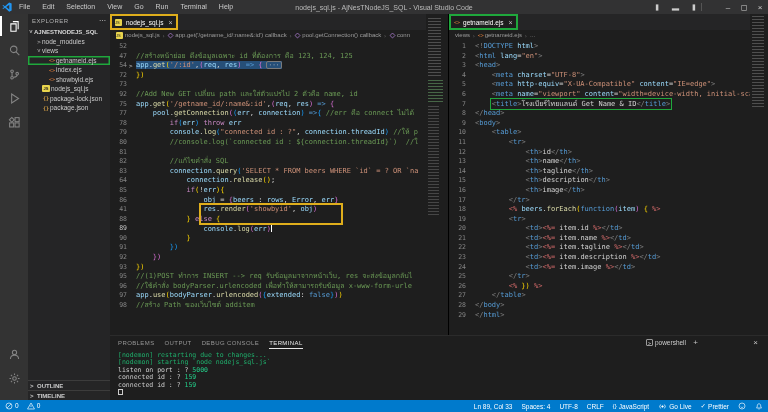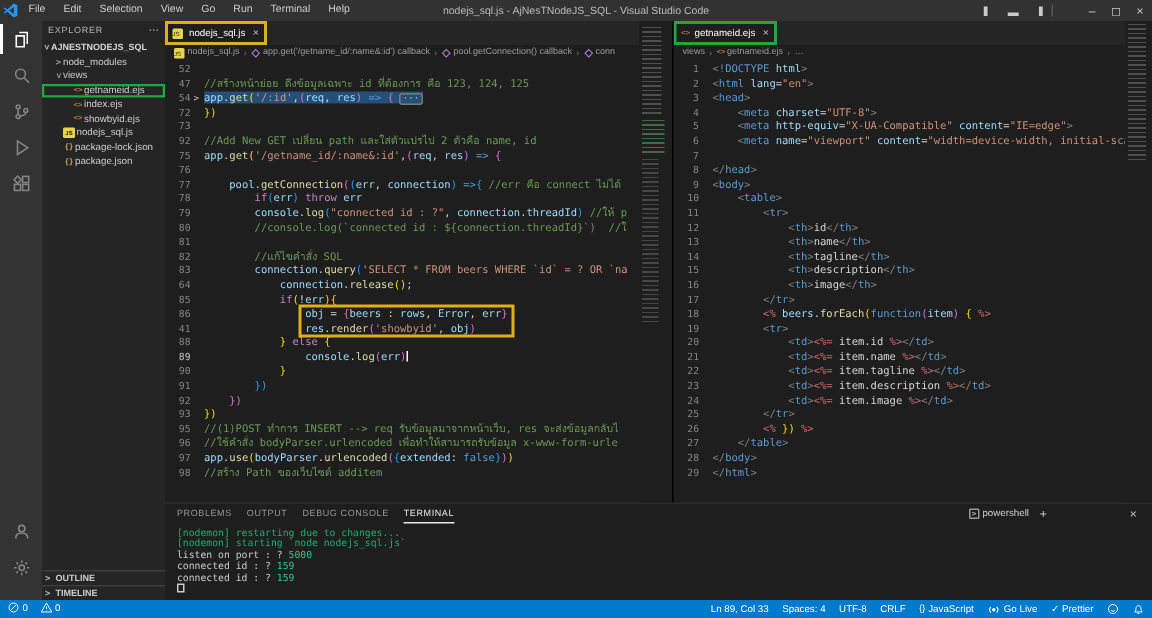--- a/index.html
+++ b/index.html
@@ -348,21 +348,20 @@
             </span>
           </div>
         <div class="code" id="code-left">
             <div class="cl"><span class="ln">52</span><span class="ct"></span></div>
             <div class="cl"><span class="ln">47</span><span class="ct"><span class="tk-cm">//สร้างหน้าย่อย ดึงข้อมูลเฉพาะ id ที่ต้องการ คือ 123, 124, 125</span></span></div>
             <div class="cl"><span class="ln">54</span><span class="foldch">&gt;</span><span class="ct hl"><span class="tk-vr">app</span><span class="tk-pl">.</span><span class="tk-fn">get</span><span class="tk-p1">(</span><span class="tk-str">'/:id'</span><span class="tk-pl">,</span><span class="tk-p2">(</span><span class="tk-vr">req</span><span class="tk-pl">, </span><span class="tk-vr">res</span><span class="tk-p2">)</span><span class="tk-kw"> =&gt; </span><span class="tk-p2">{</span><span class="fold-pill">···</span></span></div>
             <div class="cl"><span class="ln">72</span><span class="ct"><span class="tk-p1">})</span></span></div>
             <div class="cl"><span class="ln">73</span><span class="ct"></span></div>
             <div class="cl"><span class="ln">92</span><span class="ct"><span class="tk-cm">//Add New GET เปลี่ยน path และใส่ตัวแปรไป 2 ตัวคือ name, id</span></span></div>
             <div class="cl"><span class="ln">75</span><span class="ct"><span class="tk-vr">app</span><span class="tk-pl">.</span><span class="tk-fn">get</span><span class="tk-p1">(</span><span class="tk-str">'/getname_id/:name&amp;:id'</span><span class="tk-pl">,</span><span class="tk-p2">(</span><span class="tk-vr">req</span><span class="tk-pl">, </span><span class="tk-vr">res</span><span class="tk-p2">)</span><span class="tk-kw"> =&gt; </span><span class="tk-p2">{</span></span></div>
-            <div class="cl"><span class="ln">76</span><span class="ct"></span></div>
             <div class="cl"><span class="ln">77</span><span class="ct"><span class="tk-pl">    </span><span class="tk-vr">pool</span><span class="tk-pl">.</span><span class="tk-fn">getConnection</span><span class="tk-p2">(</span><span class="tk-p3">(</span><span class="tk-vr">err</span><span class="tk-pl">, </span><span class="tk-vr">connection</span><span class="tk-p3">)</span><span class="tk-kw"> =&gt;</span><span class="tk-p3">{</span><span class="tk-cm"> //err คือ connect ไม่ได้</span></span></div>
             <div class="cl"><span class="ln">78</span><span class="ct"><span class="tk-pl">        </span><span class="tk-ct">if</span><span class="tk-p3">(</span><span class="tk-vr">err</span><span class="tk-p3">)</span><span class="tk-ct"> throw</span><span class="tk-vr"> err</span></span></div>
             <div class="cl"><span class="ln">79</span><span class="ct"><span class="tk-pl">        </span><span class="tk-vr">console</span><span class="tk-pl">.</span><span class="tk-fn">log</span><span class="tk-p3">(</span><span class="tk-str">"connected id : ?"</span><span class="tk-pl">, </span><span class="tk-vr">connection</span><span class="tk-pl">.</span><span class="tk-vr">threadId</span><span class="tk-p3">)</span><span class="tk-cm"> //ให้ p</span></span></div>
             <div class="cl"><span class="ln">80</span><span class="ct"><span class="tk-pl">        </span><span class="tk-cm">//console.log(`connected id : ${connection.threadId}`)  //ใ</span></span></div>
             <div class="cl"><span class="ln">81</span><span class="ct"></span></div>
             <div class="cl"><span class="ln">82</span><span class="ct"><span class="tk-pl">        </span><span class="tk-cm">//แก้ไขคำสั่ง SQL</span></span></div>
             <div class="cl"><span class="ln">83</span><span class="ct"><span class="tk-pl">        </span><span class="tk-vr">connection</span><span class="tk-pl">.</span><span class="tk-fn">query</span><span class="tk-p3">(</span><span class="tk-str">'SELECT * FROM beers WHERE `id` = ? OR `na</span></span></div>
             <div class="cl"><span class="ln">64</span><span class="ct"><span class="tk-pl">            </span><span class="tk-vr">connection</span><span class="tk-pl">.</span><span class="tk-fn">release</span><span class="tk-p1">()</span><span class="tk-pl">;</span></span></div>
             <div class="cl"><span class="ln">85</span><span class="ct"><span class="tk-pl">            </span><span class="tk-ct">if</span><span class="tk-p1">(</span><span class="tk-pl">!</span><span class="tk-vr">err</span><span class="tk-p1">)</span><span class="tk-p1">{</span></span></div>
             <div class="cl"><span class="ln">86</span><span class="ct"><span class="tk-pl">                </span><span class="tk-vr">obj</span><span class="tk-pl"> = </span><span class="tk-p2">{</span><span class="tk-vr">beers</span><span class="tk-pl"> : </span><span class="tk-vr">rows</span><span class="tk-pl">, </span><span class="tk-vr">Error</span><span class="tk-pl">, </span><span class="tk-vr">err</span><span class="tk-p2">}</span></span></div>
@@ -406,21 +405,21 @@
               <span>…</span>
             </span>
           </div>
         <div class="code" id="code-right">
             <div class="cl"><span class="ln">1</span><span class="ct"><span class="tk-pn">&lt;!</span><span class="tk-tag">DOCTYPE</span><span class="tk-vr"> html</span><span class="tk-pn">&gt;</span></span></div>
             <div class="cl"><span class="ln">2</span><span class="ct"><span class="tk-pn">&lt;</span><span class="tk-tag">html</span><span class="tk-vr"> lang</span><span class="tk-pl">=</span><span class="tk-str">"en"</span><span class="tk-pn">&gt;</span></span></div>
             <div class="cl"><span class="ln">3</span><span class="ct"><span class="tk-pn">&lt;</span><span class="tk-tag">head</span><span class="tk-pn">&gt;</span></span></div>
             <div class="cl"><span class="ln">4</span><span class="ct"><span class="tk-pl">    </span><span class="tk-pn">&lt;</span><span class="tk-tag">meta</span><span class="tk-vr"> charset</span><span class="tk-pl">=</span><span class="tk-str">"UTF-8"</span><span class="tk-pn">&gt;</span></span></div>
             <div class="cl"><span class="ln">5</span><span class="ct"><span class="tk-pl">    </span><span class="tk-pn">&lt;</span><span class="tk-tag">meta</span><span class="tk-vr"> http-equiv</span><span class="tk-pl">=</span><span class="tk-str">"X-UA-Compatible"</span><span class="tk-vr"> content</span><span class="tk-pl">=</span><span class="tk-str">"IE=edge"</span><span class="tk-pn">&gt;</span></span></div>
             <div class="cl"><span class="ln">6</span><span class="ct"><span class="tk-pl">    </span><span class="tk-pn">&lt;</span><span class="tk-tag">meta</span><span class="tk-vr"> name</span><span class="tk-pl">=</span><span class="tk-str">"viewport"</span><span class="tk-vr"> content</span><span class="tk-pl">=</span><span class="tk-str">"width=device-width, initial-scal</span></span></div>
-            <div class="cl"><span class="ln">7</span><span class="tk-pl">    </span></div>
+            <div class="cl"><span class="ln">7</span><span class="tk-pl">    </span><span class="ct boxg"><span class="tk-pn">&lt;</span><span class="tk-tag">title</span><span class="tk-pn">&gt;</span><span class="tk-pl">โรงเบียร์ไทยแลนด์ Get Name &amp; ID</span><span class="tk-pn">&lt;/</span><span class="tk-tag">title</span><span class="tk-pn">&gt;</span></span></div>
             <div class="cl"><span class="ln">8</span><span class="ct"><span class="tk-pn">&lt;/</span><span class="tk-tag">head</span><span class="tk-pn">&gt;</span></span></div>
             <div class="cl"><span class="ln">9</span><span class="ct"><span class="tk-pn">&lt;</span><span class="tk-tag">body</span><span class="tk-pn">&gt;</span></span></div>
             <div class="cl"><span class="ln">10</span><span class="ct"><span class="tk-pl">    </span><span class="tk-pn">&lt;</span><span class="tk-tag">table</span><span class="tk-pn">&gt;</span></span></div>
             <div class="cl"><span class="ln">11</span><span class="ct"><span class="tk-pl">        </span><span class="tk-pn">&lt;</span><span class="tk-tag">tr</span><span class="tk-pn">&gt;</span></span></div>
             <div class="cl"><span class="ln">12</span><span class="ct"><span class="tk-pl">            </span><span class="tk-pn">&lt;</span><span class="tk-tag">th</span><span class="tk-pn">&gt;</span><span class="tk-pl">id</span><span class="tk-pn">&lt;/</span><span class="tk-tag">th</span><span class="tk-pn">&gt;</span></span></div>
             <div class="cl"><span class="ln">13</span><span class="ct"><span class="tk-pl">            </span><span class="tk-pn">&lt;</span><span class="tk-tag">th</span><span class="tk-pn">&gt;</span><span class="tk-pl">name</span><span class="tk-pn">&lt;/</span><span class="tk-tag">th</span><span class="tk-pn">&gt;</span></span></div>
             <div class="cl"><span class="ln">14</span><span class="ct"><span class="tk-pl">            </span><span class="tk-pn">&lt;</span><span class="tk-tag">th</span><span class="tk-pn">&gt;</span><span class="tk-pl">tagline</span><span class="tk-pn">&lt;/</span><span class="tk-tag">th</span><span class="tk-pn">&gt;</span></span></div>
             <div class="cl"><span class="ln">15</span><span class="ct"><span class="tk-pl">            </span><span class="tk-pn">&lt;</span><span class="tk-tag">th</span><span class="tk-pn">&gt;</span><span class="tk-pl">description</span><span class="tk-pn">&lt;/</span><span class="tk-tag">th</span><span class="tk-pn">&gt;</span></span></div>
             <div class="cl"><span class="ln">16</span><span class="ct"><span class="tk-pl">            </span><span class="tk-pn">&lt;</span><span class="tk-tag">th</span><span class="tk-pn">&gt;</span><span class="tk-pl">image</span><span class="tk-pn">&lt;/</span><span class="tk-tag">th</span><span class="tk-pn">&gt;</span></span></div>
             <div class="cl"><span class="ln">17</span><span class="ct"><span class="tk-pl">        </span><span class="tk-pn">&lt;/</span><span class="tk-tag">tr</span><span class="tk-pn">&gt;</span></span></div>

